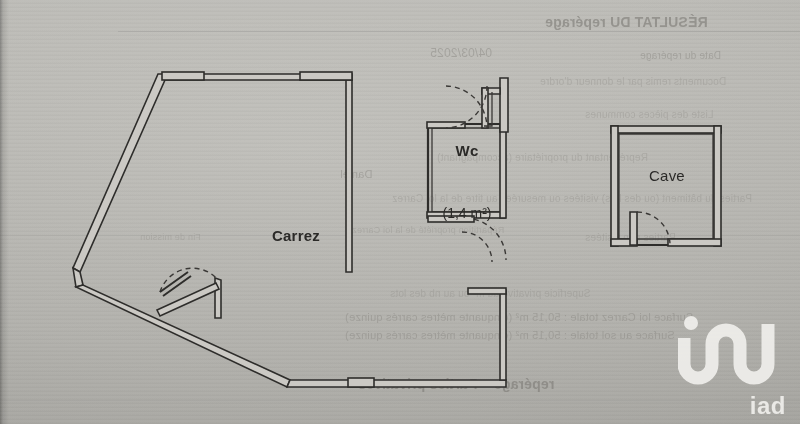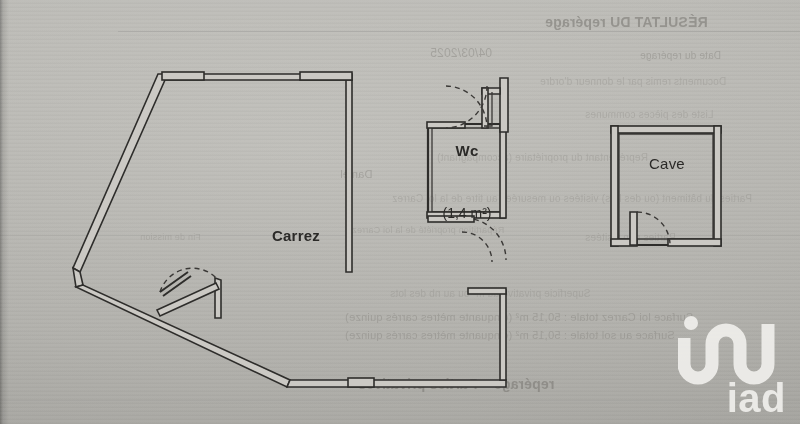--- a/index.html
+++ b/index.html
@@ -56,21 +56,21 @@
 
   
   #iad{
     position:absolute;right:10px;bottom:6px;
     width:112px;height:104px;
     opacity:.92;
   }
   #iad .wordmark{
     position:absolute;left:0;right:4px;bottom:0;
     text-align:right;
-    font-size:40px;font-weight:bold;color:#f0efec;
+    font-size:24px;font-weight:bold;color:#f0efec;
     letter-spacing:.5px;line-height:1;
   }
 </style>
 </head>
 <body>
 
 <div id="scan">
 
   <div class="paper-grain"></div>
   <div class="fold" style="top:31px;left:118px;right:0;opacity:.45"></div>
@@ -185,21 +185,21 @@
 
   <div class="room-label" style="left:236px;top:228px;width:120px;">
     <div class="name">Carrez</div>
   </div>
 
   <div class="room-label" style="left:422px;top:143px;width:90px;">
     <div class="name">Wc</div>
     <div class="area">(1,4 m²)</div>
   </div>
 
-  <div class="room-label plain" style="left:621px;top:156px;width:92px;">
+  <div class="room-label plain" style="left:621px;top:168px;width:92px;">
     <div class="name">Cave</div>
   </div>
 
   <div id="iad">
     <svg viewBox="0 0 112 76" width="112" height="76" style="position:absolute;left:0;top:0;">
       <circle cx="13" cy="9" r="7" fill="#f0efec"></circle>
       <path d="M6,24 L6,50 A14,14 0 0 0 34,50 L34,30 A14,14 0 0 1 62,30 L62,50 A14,14 0 0 0 90,50 L90,10" fill="none" stroke="#f0efec" stroke-width="13" stroke-linecap="butt"></path>
     </svg>
     <div class="wordmark">iad</div>
   </div>

